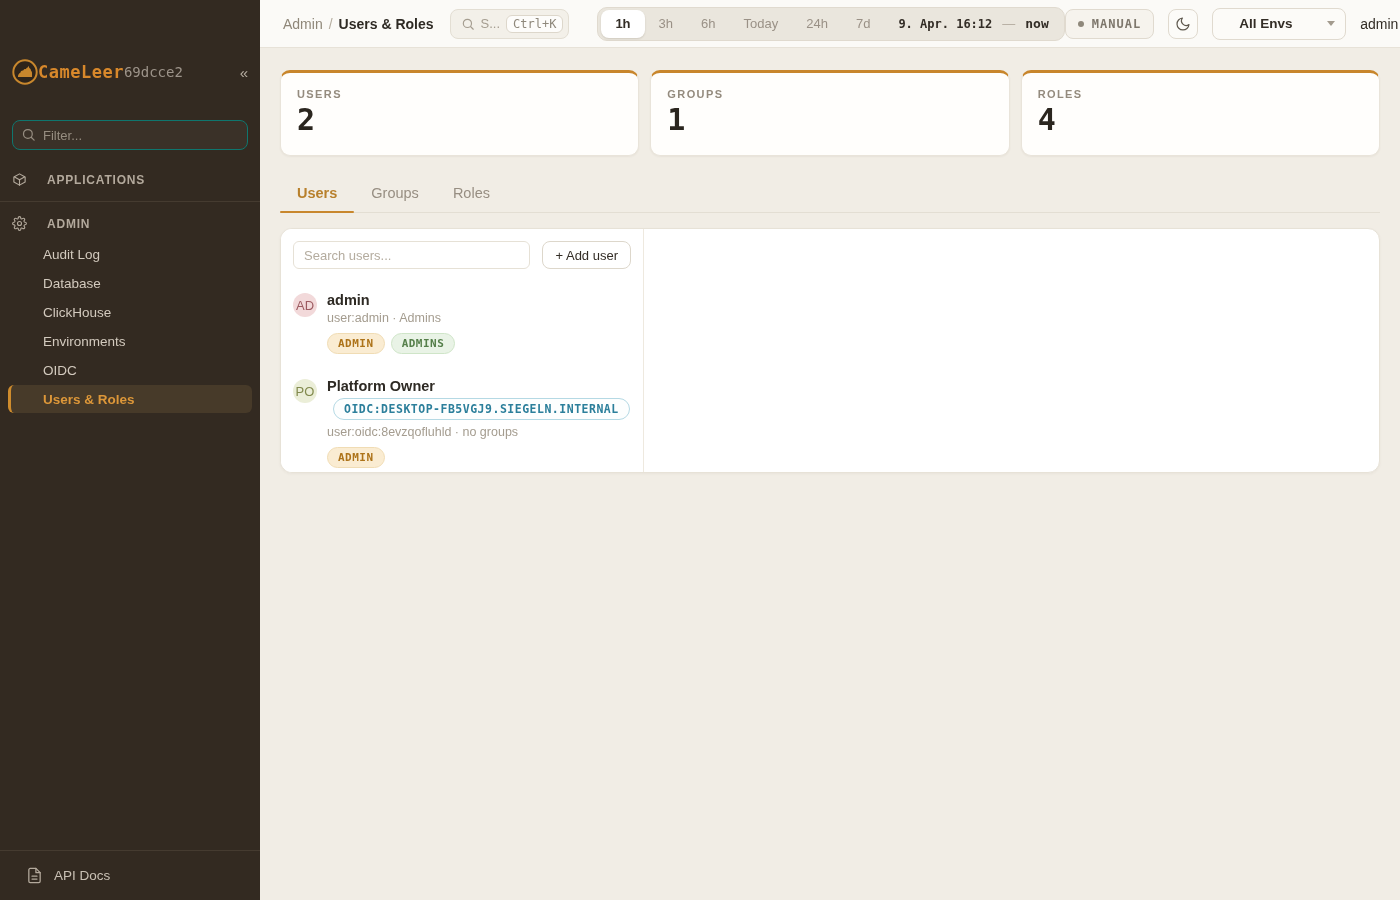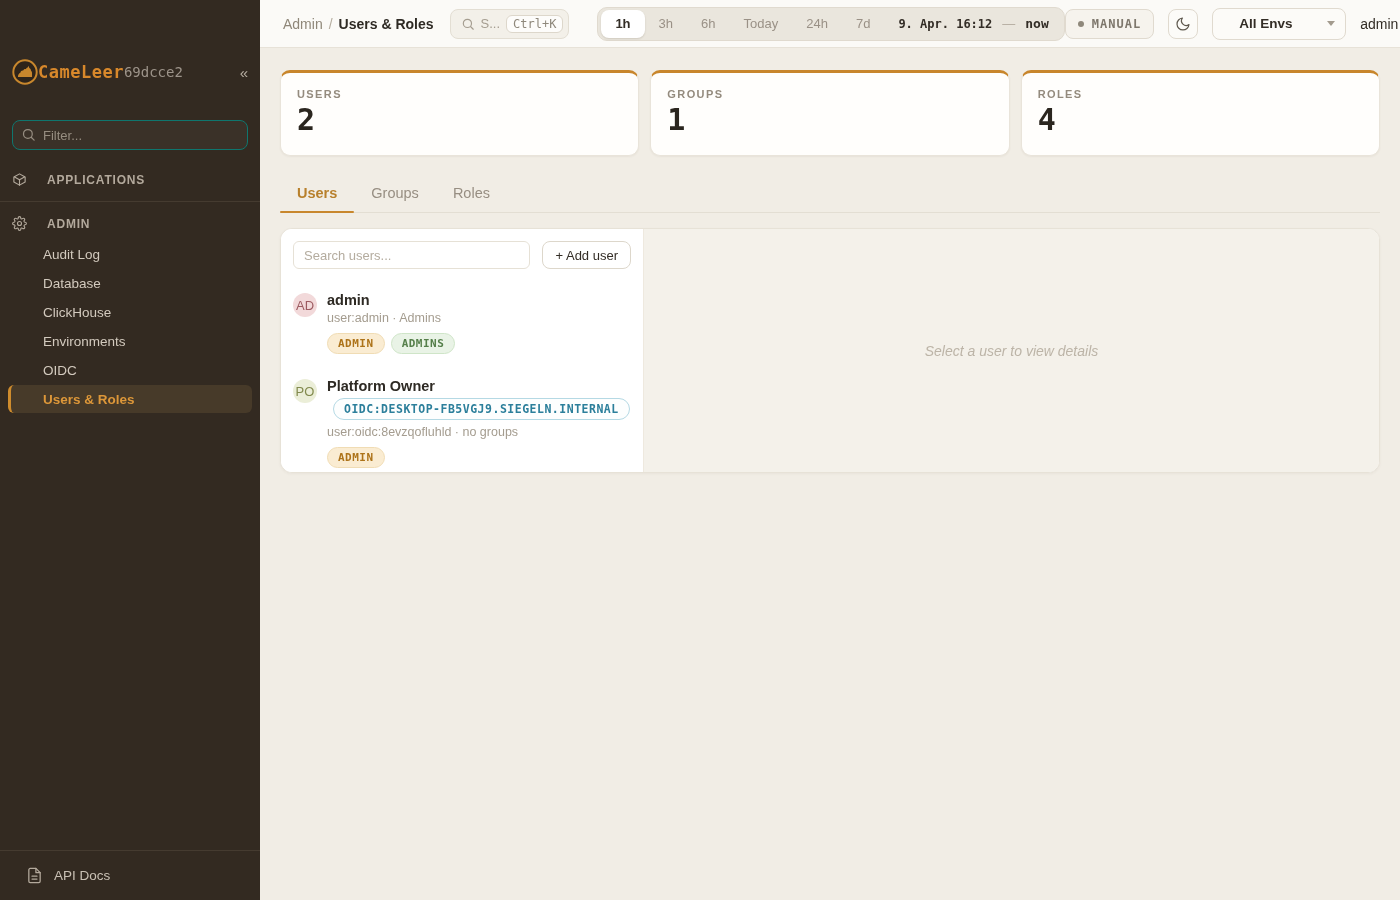--- a/index.html
+++ b/index.html
@@ -261,20 +261,17 @@
               <div class="u-name">Platform Owner</div>
               <span class="badge oidc">OIDC:DESKTOP-FB5VGJ9.SIEGELN.INTERNAL</span>
               <div class="u-meta">user:oidc:8evzqofluhld · no groups</div>
               <div class="badge-row">
                 <span class="badge amber">ADMIN</span>
               </div>
             </div>
           </div>
         </div>
 
-        <div class="detail-col">
-          <span class="detail-empty">Select a user to view details</span>
-        </div>
       </div>
 
     </div>
   </div>
 </div>
 
 </body></html>

